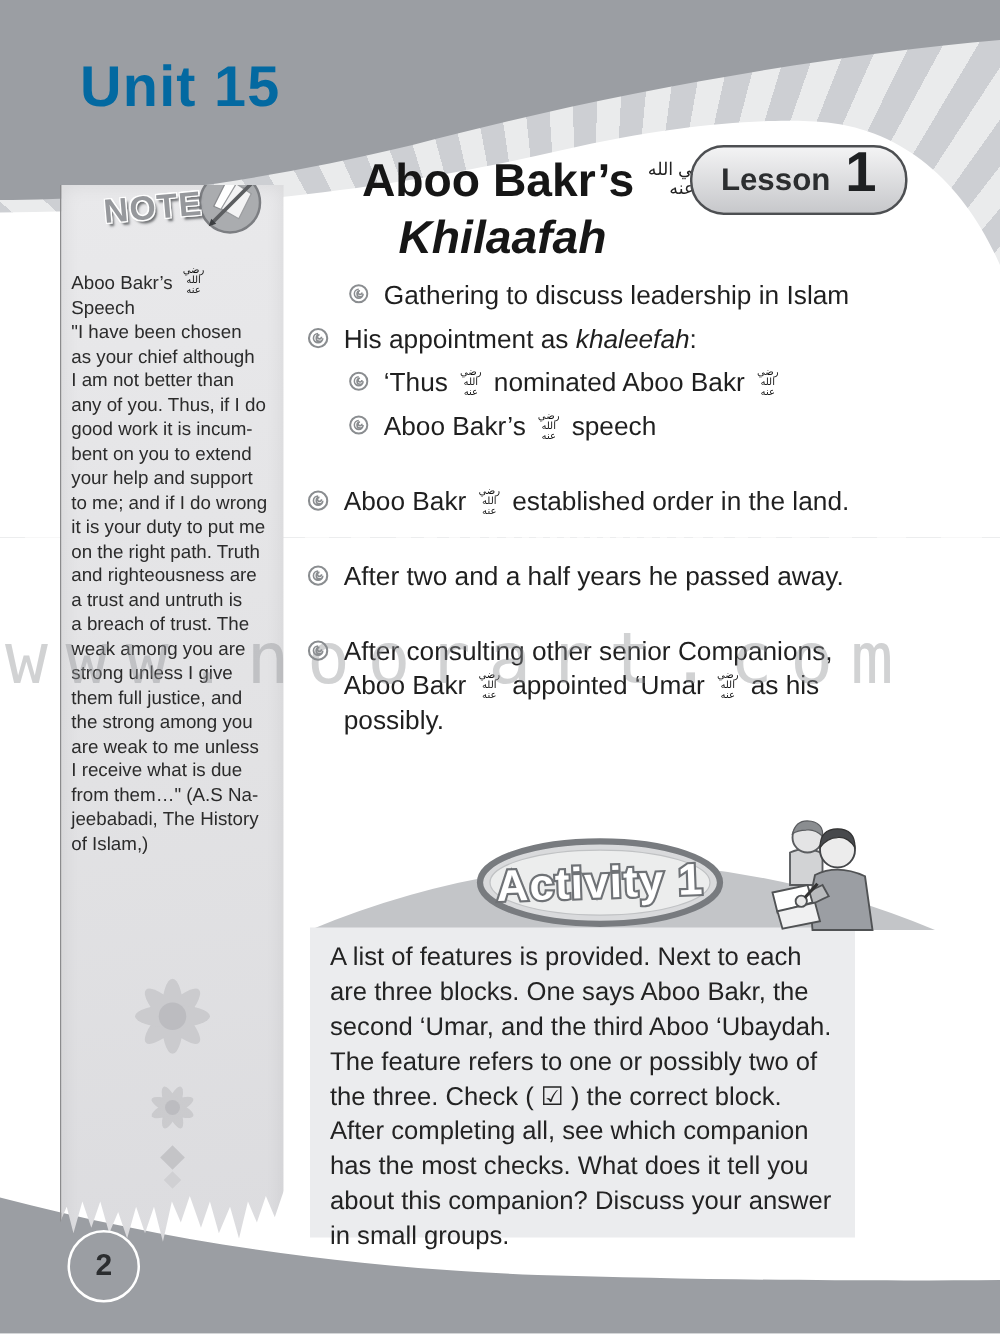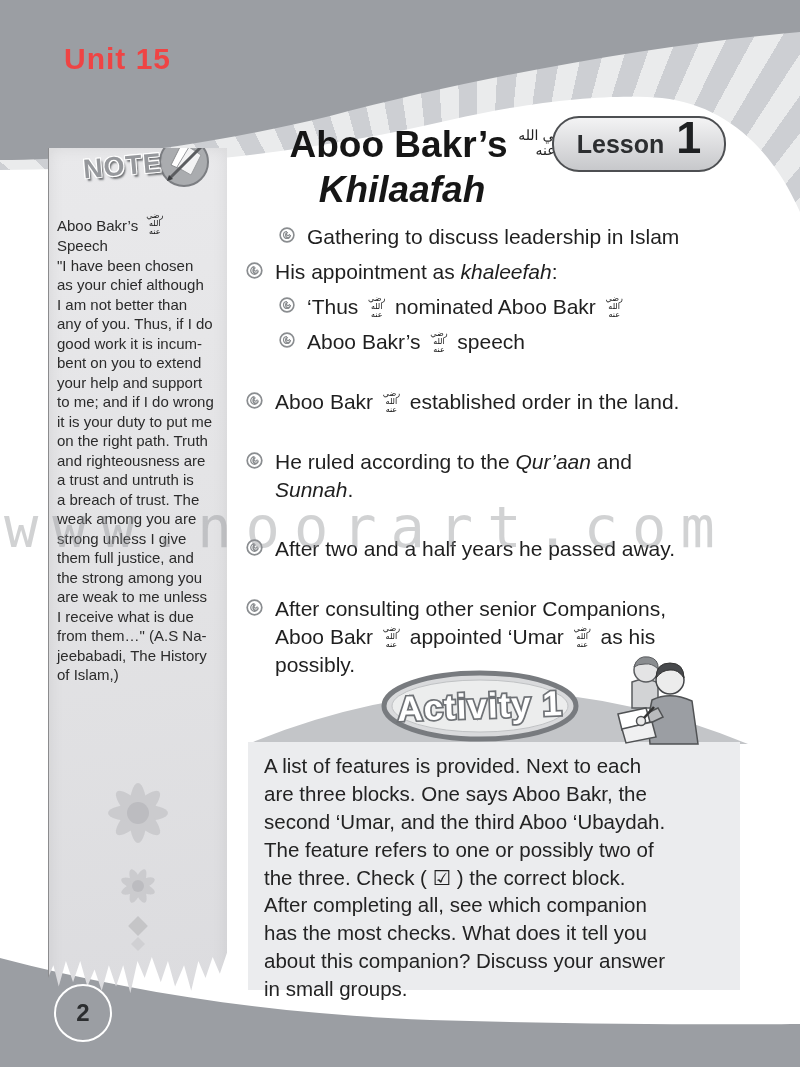--- a/index.html
+++ b/index.html
@@ -9,21 +9,21 @@
   }
   
   .fan{
     position:absolute;left:0;top:0;width:800px;height:430px;
     background:repeating-conic-gradient(from 308deg at 470px 560px,
       #cdcfd3 0deg 2.3deg,#eaebec 2.3deg 4.6deg);
   }
   .header-svg{position:absolute;left:0;top:0;}
   .unit-title{
     position:absolute;left:64px;top:42px;z-index:2;
-    font-size:30px;font-weight:bold;color:#ef4444;letter-spacing:1px;
+    font-size:46px;font-weight:bold;color:#0369a1;letter-spacing:1px;
   }
   .lesson-badge{
     position:absolute;left:552px;top:116px;width:170px;height:52px;z-index:3;
     border:2.5px solid #4d4f52;border-radius:27px;
     background:linear-gradient(#f3f3f4,#c7c8cb);
     display:flex;align-items:center;justify-content:center;gap:12px;
   }
   .lesson-label{font-size:25px;font-weight:bold;color:#2c2e30;}
   .lesson-num{font-size:45px;font-weight:bold;color:#1e2022;margin-top:-12px;}
   .page-title{position:absolute;left:258px;top:126px;width:348px;text-align:center;z-index:2;}
@@ -60,21 +60,21 @@
   .lvl2{margin-left:33px;}
   .gap{margin-top:32px;}
   .bullet-icon{flex:0 0 auto;margin-top:4px;}
   .hon{display:inline-block;width:25px;font-size:8px;line-height:1;text-align:center;
     vertical-align:-3px;color:#111;font-family:"DejaVu Sans",sans-serif;}
   .it{font-style:italic;}
   
   .hump-svg{position:absolute;left:248px;top:686px;z-index:1;}
   .activity-badge{position:absolute;left:378px;top:668px;z-index:4;}
   .kids-illo{position:absolute;left:612px;top:650px;z-index:5;}
-  .activity-box{position:absolute;left:248px;top:742px;width:492px;height:248px;
+  .activity-box{position:absolute;left:248px;top:742px;width:436px;height:248px;
     background:#ebecee;z-index:2;}
   .activity-text{padding:10px 6px 0 16px;font-size:20.5px;line-height:1.36;
     white-space:pre-line;color:#232323;}
   
   .footer-svg{position:absolute;left:0;bottom:0;z-index:1;}
   .page-circle{
     position:absolute;left:54px;top:984px;width:54px;height:54px;z-index:3;
     border-radius:50%;background:#9b9ea3;border:2px solid #fff;
     display:flex;align-items:center;justify-content:center;
     font-size:24px;font-weight:bold;color:#2b2d2f;
@@ -202,27 +202,20 @@
         <circle cx="10" cy="10" r="8.6" fill="none" stroke="#8a8d90" stroke-width="2"></circle>
         <path d="M10 5.6 a4.4 4.4 0 1 0 4.4 4.4 a3.1 3.1 0 1 1 -3.1-3.1 a1.9 1.9 0 1 0 1.9 1.9" fill="none" stroke="#8a8d90" stroke-width="1.5"></path>
       </svg>
     <div class="btext"><span>Aboo Bakr </span><span class="hon">رضي الله عنه</span><span> established order in the land.</span></div>
   </div>
   <div class="bullet lvl1 gap">
     <svg class="bullet-icon" width="17" height="17" viewBox="0 0 20 20">
         <circle cx="10" cy="10" r="8.6" fill="none" stroke="#8a8d90" stroke-width="2"></circle>
         <path d="M10 5.6 a4.4 4.4 0 1 0 4.4 4.4 a3.1 3.1 0 1 1 -3.1-3.1 a1.9 1.9 0 1 0 1.9 1.9" fill="none" stroke="#8a8d90" stroke-width="1.5"></path>
       </svg>
-    <div class="btext"><span>He ruled according to the </span><span class="it">Qur’aan</span><span> and</span><br><span class="it">Sunnah</span><span>.</span></div>
-  </div>
-  <div class="bullet lvl1 gap">
-    <svg class="bullet-icon" width="17" height="17" viewBox="0 0 20 20">
-        <circle cx="10" cy="10" r="8.6" fill="none" stroke="#8a8d90" stroke-width="2"></circle>
-        <path d="M10 5.6 a4.4 4.4 0 1 0 4.4 4.4 a3.1 3.1 0 1 1 -3.1-3.1 a1.9 1.9 0 1 0 1.9 1.9" fill="none" stroke="#8a8d90" stroke-width="1.5"></path>
-      </svg>
     <div class="btext"><span>After two and a half years he passed away.</span></div>
   </div>
   <div class="bullet lvl1 gap">
     <svg class="bullet-icon" width="17" height="17" viewBox="0 0 20 20">
         <circle cx="10" cy="10" r="8.6" fill="none" stroke="#8a8d90" stroke-width="2"></circle>
         <path d="M10 5.6 a4.4 4.4 0 1 0 4.4 4.4 a3.1 3.1 0 1 1 -3.1-3.1 a1.9 1.9 0 1 0 1.9 1.9" fill="none" stroke="#8a8d90" stroke-width="1.5"></path>
       </svg>
     <div class="btext"><span>After consulting other senior Companions,</span><br><span>Aboo Bakr </span><span class="hon">رضي الله عنه</span><span> appointed ‘Umar </span><span class="hon">رضي الله عنه</span><span> as his</span><br><span>possibly.</span></div>
   </div>
 </div>

